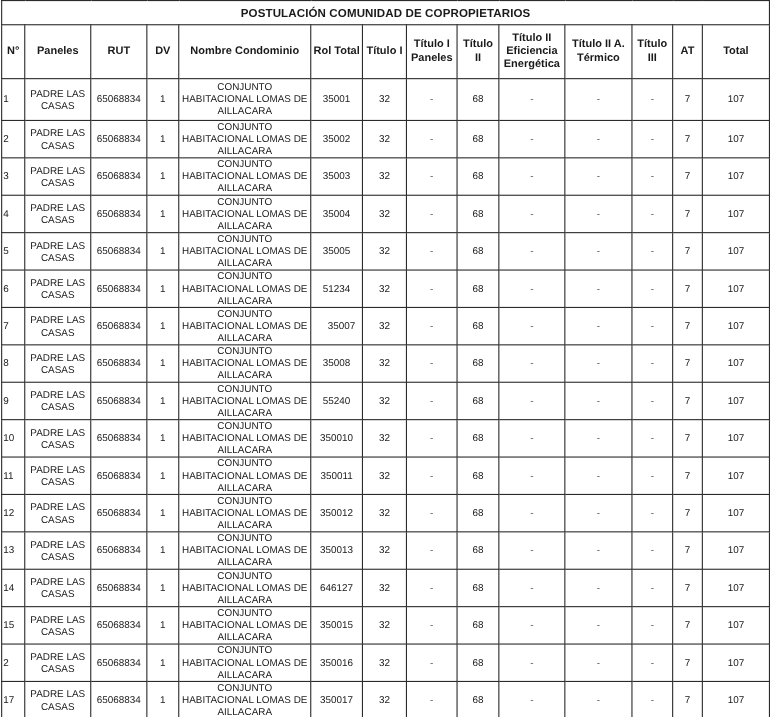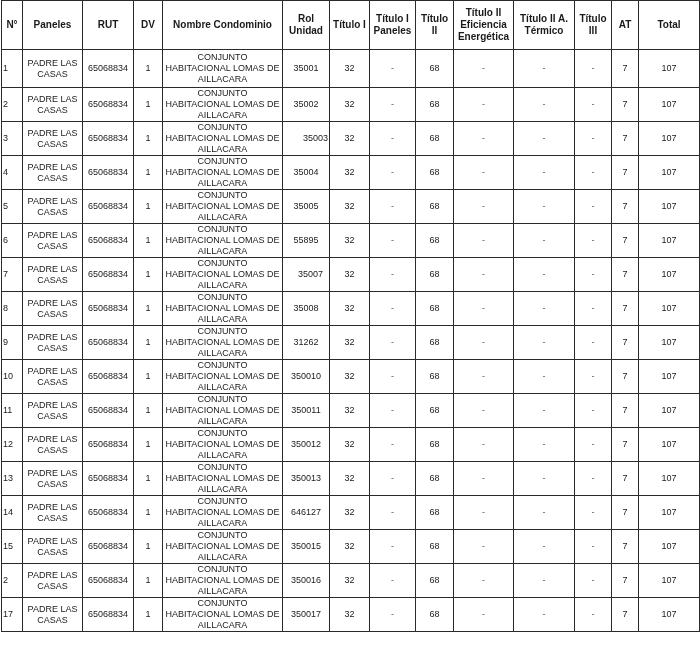--- a/index.html
+++ b/index.html
@@ -27,27 +27,30 @@
         <col style="width:40px">
         <col style="width:46px">
       <col style="width:38px">
         <col style="width:60px">
         <col style="width:61px">
         <col style="width:37px">
       <col style="width:27px">
         <col style="width:61px">
     </colgroup>
     <thead>
+      <tr class="title-row">
+        <td colspan="14">POSTULACIÓN COMUNIDAD DE COPROPIETARIOS</td>
+      </tr>
       <tr class="head-row" id="header-row">
           <th>N°</th>
           <th>Paneles</th>
           <th>RUT</th>
           <th>DV</th>
           <th>Nombre Condominio</th>
-          <th>Rol Unidad</th>
+          <th>Rol Total</th>
           <th>Título I</th>
           <th>Título I Paneles</th>
           <th>Título II</th>
           <th>Título II Eficiencia Energética</th>
           <th>Título II A. Térmico</th>
           <th>Título III</th>
           <th>AT</th>
           <th>Total</th>
         </tr>
     </thead>
@@ -83,21 +86,21 @@
           <td class="dash" style="height: 27px;">-</td>
           <td style="height: 27px;">7</td>
           <td style="height: 27px;">107</td>
         </tr>
         <tr class="data-row">
           <td style="height: 27px; text-align: left;">3</td>
           <td style="height: 27px;">PADRE LAS CASAS</td>
           <td style="height: 27px;">65068834</td>
           <td style="height: 27px;">1</td>
           <td style="height: 27px;">CONJUNTO HABITACIONAL LOMAS DE AILLACARA</td>
-          <td style="height: 27px; text-align: right;">35003</td>
+          <td style="height: 27px;">35003</td>
           <td style="height: 27px;">32</td>
           <td class="dash" style="height: 27px;">-</td>
           <td style="height: 27px;">68</td>
           <td class="dash" style="height: 27px;">-</td>
           <td class="dash" style="height: 27px;">-</td>
           <td class="dash" style="height: 27px;">-</td>
           <td style="height: 27px;">7</td>
           <td style="height: 27px;">107</td>
         </tr>
         <tr class="data-row">
@@ -131,21 +134,21 @@
           <td class="dash" style="height: 29px;">-</td>
           <td style="height: 29px;">7</td>
           <td style="height: 29px;">107</td>
         </tr>
         <tr class="data-row">
           <td style="height: 31px; text-align: left;">6</td>
           <td style="height: 31px;">PADRE LAS CASAS</td>
           <td style="height: 31px;">65068834</td>
           <td style="height: 31px;">1</td>
           <td style="height: 31px;">CONJUNTO HABITACIONAL LOMAS DE AILLACARA</td>
-          <td style="height: 31px;">55895</td>
+          <td style="height: 31px;">51234</td>
           <td style="height: 31px;">32</td>
           <td class="dash" style="height: 31px;">-</td>
           <td style="height: 31px;">68</td>
           <td class="dash" style="height: 31px;">-</td>
           <td class="dash" style="height: 31px;">-</td>
           <td class="dash" style="height: 31px;">-</td>
           <td style="height: 31px;">7</td>
           <td style="height: 31px;">107</td>
         </tr>
         <tr class="data-row">
@@ -179,21 +182,21 @@
           <td class="dash" style="height: 26px;">-</td>
           <td style="height: 26px;">7</td>
           <td style="height: 26px;">107</td>
         </tr>
         <tr class="data-row">
           <td style="height: 27px; text-align: left;">9</td>
           <td style="height: 27px;">PADRE LAS CASAS</td>
           <td style="height: 27px;">65068834</td>
           <td style="height: 27px;">1</td>
           <td style="height: 27px;">CONJUNTO HABITACIONAL LOMAS DE AILLACARA</td>
-          <td style="height: 27px;">31262</td>
+          <td style="height: 27px;">55240</td>
           <td style="height: 27px;">32</td>
           <td class="dash" style="height: 27px;">-</td>
           <td style="height: 27px;">68</td>
           <td class="dash" style="height: 27px;">-</td>
           <td class="dash" style="height: 27px;">-</td>
           <td class="dash" style="height: 27px;">-</td>
           <td style="height: 27px;">7</td>
           <td style="height: 27px;">107</td>
         </tr>
         <tr class="data-row">

